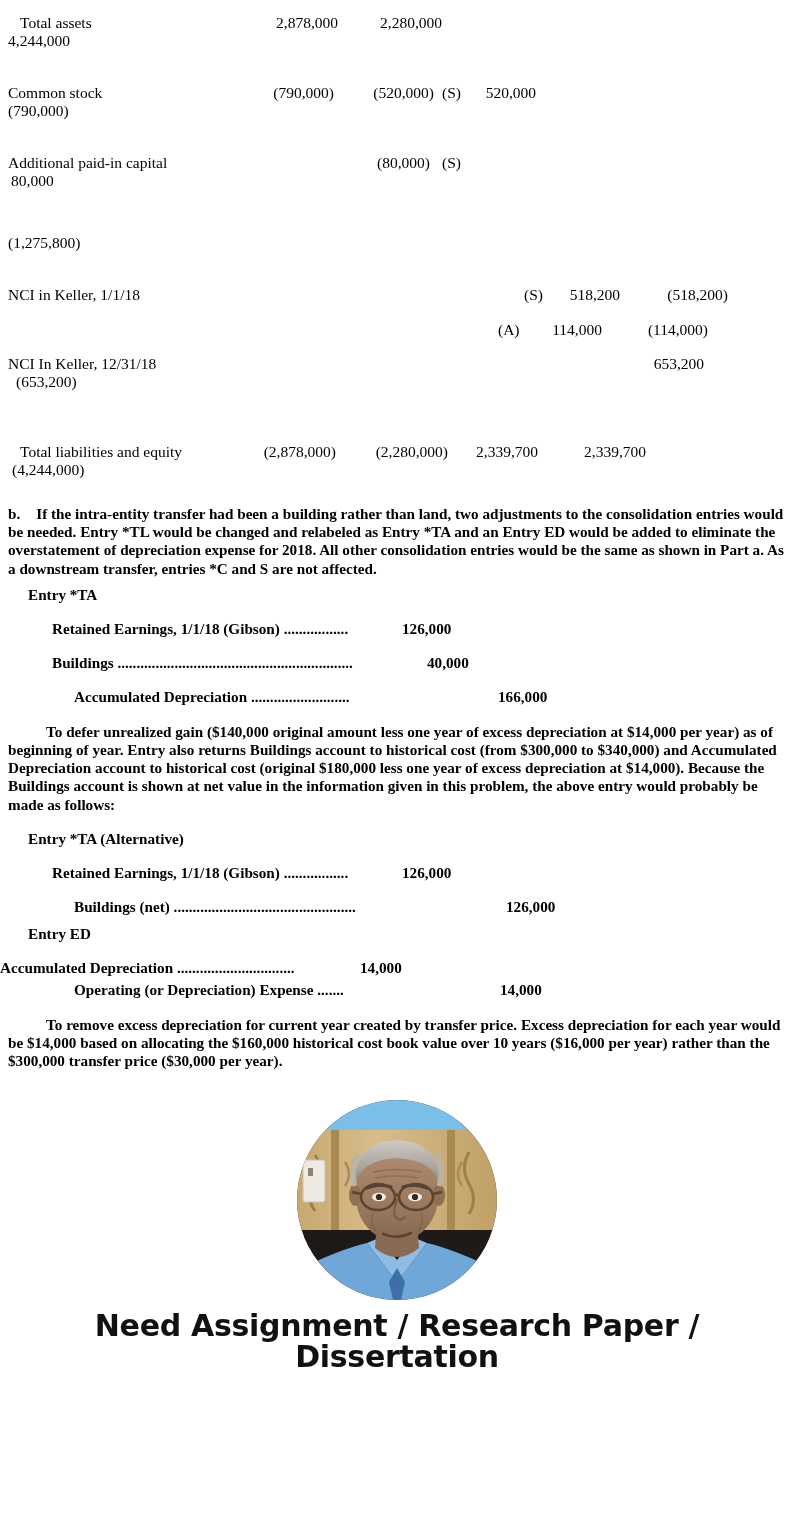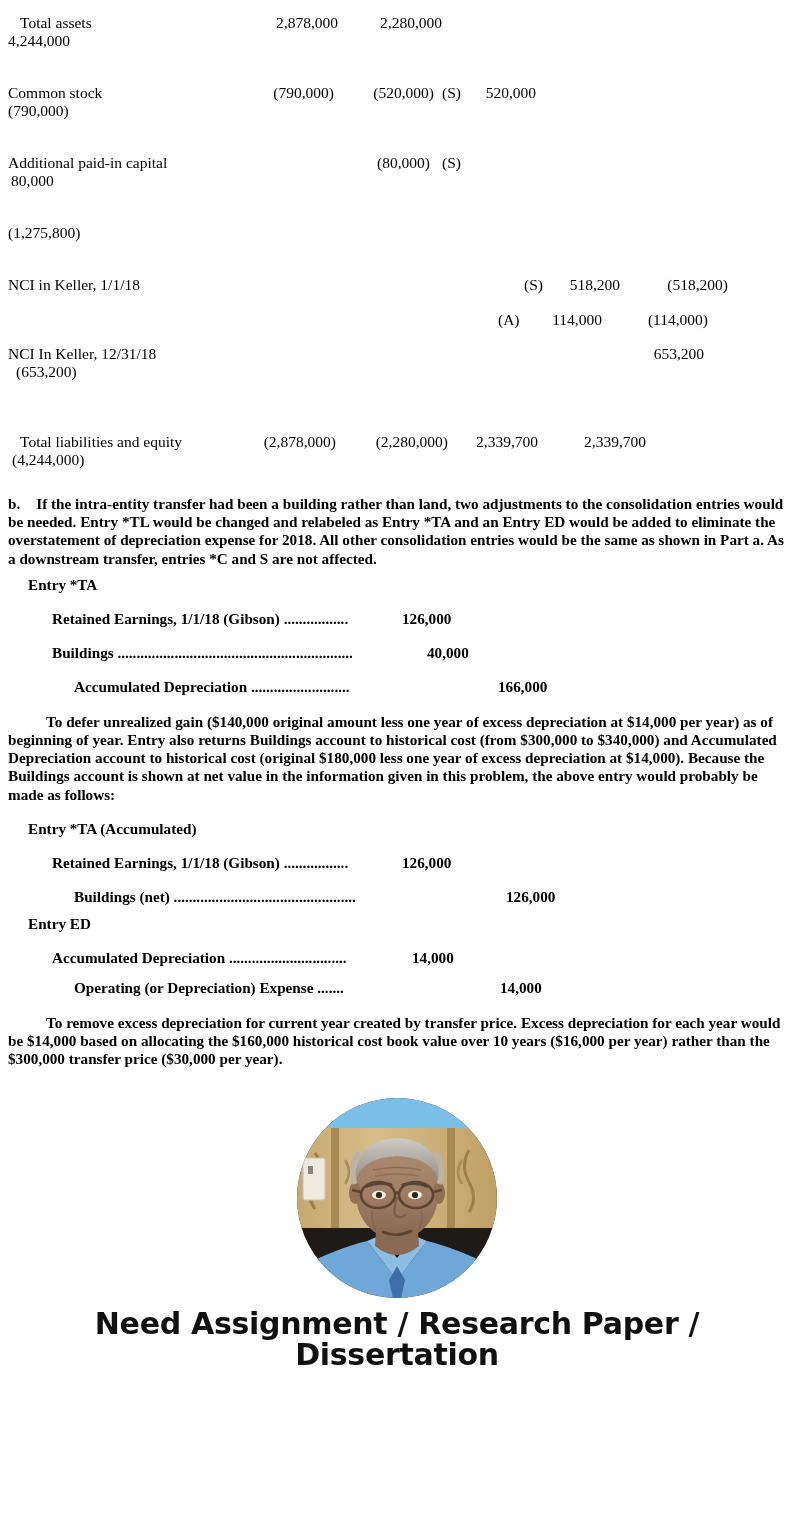--- a/index.html
+++ b/index.html
@@ -140,21 +140,21 @@
     </div>
 
 
     <div class="ws-row" style="margin-bottom:34px;">
       <span class="wrapline">
         <span class="ws-label" style="width:244px;">Common stock</span><span class="ws-cell" style="width:82px;">(790,000)</span><span class="ws-cell" style="width:100px;">(520,000)</span><span class="ws-tag" style="width:40px;padding-left:8px;box-sizing:border-box;">(S)</span><span class="ws-cell" style="width:62px;">520,000</span>
       </span>
       <span class="wrapline" style="margin-left:-8px;padding-left:8px;"><span>(790,000)</span></span>
     </div>
 
-    <div class="ws-row" style="margin-bottom:34px;">
+    <div class="ws-row" style="margin-bottom:44px;">
       <span class="wrapline">
         <span class="ws-label" style="width:350px;">Additional paid-in capital</span><span class="ws-cell" style="width:72px;">(80,000)</span><span class="ws-tag" style="width:40px;padding-left:12px;box-sizing:border-box;">(S)</span>
       </span>
       <span class="wrapline" style="margin-left:-8px;padding-left:11px;"><span>80,000</span></span>
     </div>
 
     <div class="ws-row" style="margin-bottom:34px;">
       <span class="wrapline" style="margin-left:-8px;padding-left:8px;"><span>(1,275,800)</span></span>
     </div>
 
@@ -203,35 +203,35 @@
     <div class="entry-line" style="padding-left:74px;margin-bottom:17px;">
       <span class="acct" style="width:424px;">Accumulated Depreciation ..........................</span><span class="amt">166,000</span>
     </div>
 
     <div class="para" style="margin-bottom:16px;">
       <span class="indent"></span><span>To defer unrealized gain ($140,000 original amount less one year of excess depreciation at $14,000 per year) as of beginning of year. Entry also returns Buildings account to historical cost (from $300,000 to $340,000) and Accumulated Depreciation account to historical cost (original $180,000 less one year of excess depreciation at $14,000). Because the Buildings account is shown at net value in the information given in this problem, the above entry would probably be made as follows:</span>
     </div>
   </div>
 
   <div>
-    <div class="entry-title" style="margin-bottom:16px;">Entry *TA (Accumulated)</div>
+    <div class="entry-title" style="margin-bottom:16px;">Entry *TA (Alternative)</div>
 
     <div class="entry-line" style="padding-left:52px;margin-bottom:16px;">
       <span class="acct" style="width:350px;">Retained Earnings, 1/1/18 (Gibson) .................</span><span class="amt">126,000</span>
     </div>
 
     <div class="entry-line" style="padding-left:74px;margin-bottom:9px;">
       <span class="acct" style="width:432px;">Buildings (net) ................................................</span><span class="amt">126,000</span>
     </div>
   </div>
 
   <div>
     <div class="entry-title" style="margin-bottom:16px;">Entry ED</div>
 
-    <div class="entry-line" style="padding-left:52px;margin-bottom:12px;">
+    <div class="entry-line" style="margin-bottom:4px;">
       <span class="acct" style="width:360px;">Accumulated Depreciation ...............................</span><span class="amt">14,000</span>
     </div>
 
     <div class="entry-line" style="padding-left:74px;margin-bottom:17px;">
       <span class="acct" style="width:426px;">Operating (or Depreciation) Expense .......</span><span class="amt">14,000</span>
     </div>
 
     <div class="para" style="margin-bottom:30px;">
       <span class="indent"></span><span>To remove excess depreciation for current year created by transfer price. Excess depreciation for each year would be $14,000 based on allocating the $160,000 historical cost book value over 10 years ($16,000 per year) rather than the $300,000 transfer price ($30,000 per year).</span>
     </div>

